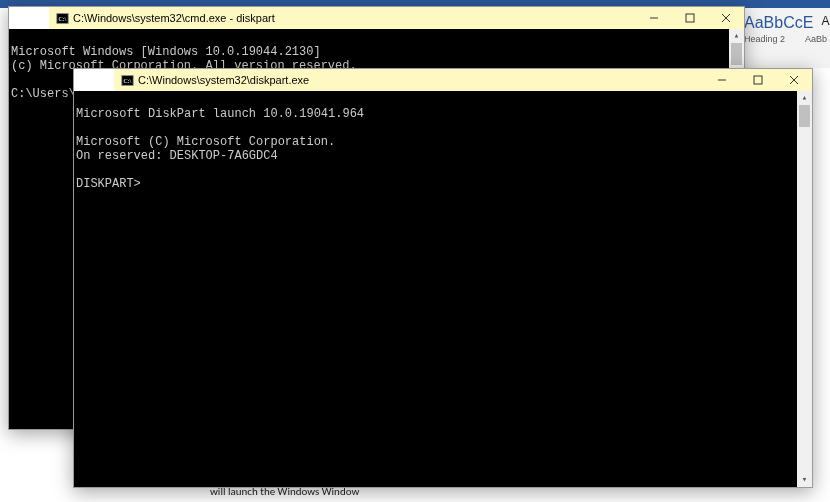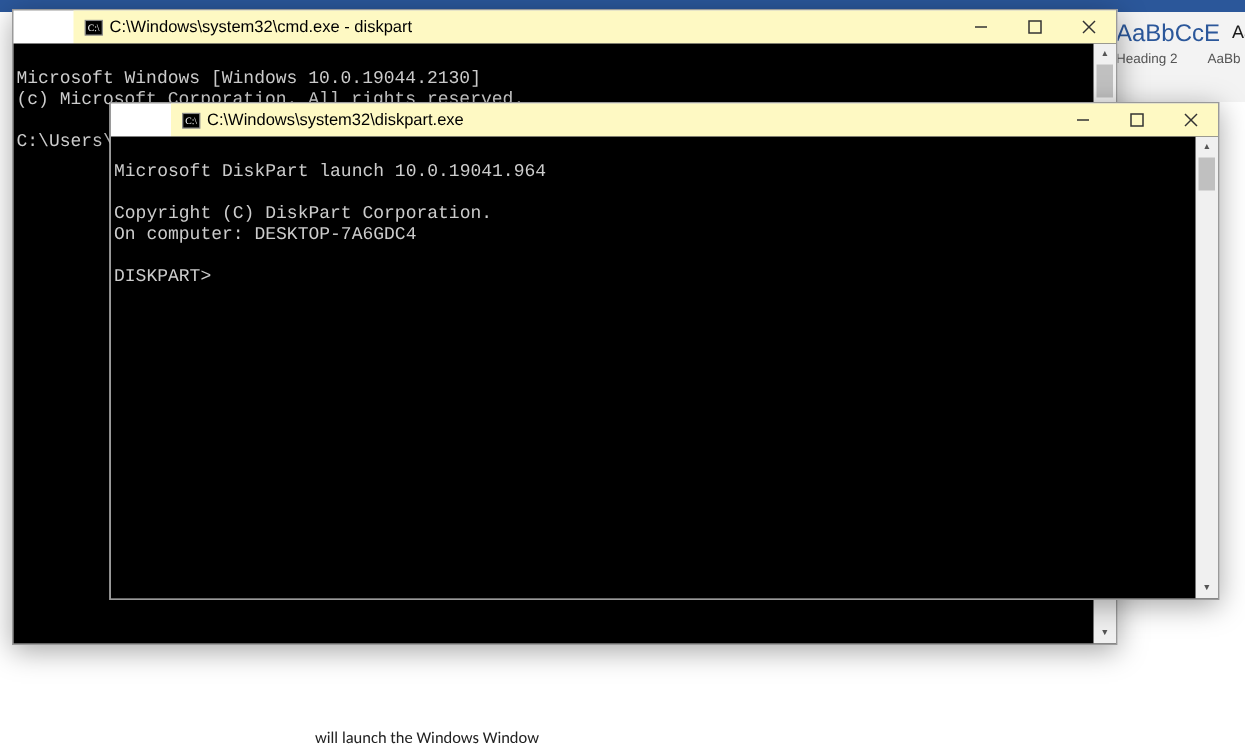--- a/index.html
+++ b/index.html
@@ -126,21 +126,21 @@
   
   .win.cmd {
     top: 6px; left: 8px;
     width: 737px;
     height: 424px;
     z-index: 1;
   }
   .win.diskpart {
     top: 68px; left: 73px;
     width: 740px;
-    height: 332px;
+    height: 420px;
     z-index: 2;
   }
 
   .caption-below {
     position: absolute;
     bottom: 4px;
     left: 210px;
     font-size: 11px;
     color: #222;
     font-family: Calibri, sans-serif;
@@ -187,21 +187,21 @@
       <div class="win-btn close">
           <svg viewBox="0 0 10 10">
             <line x1="1" y1="1" x2="9" y2="9"></line>
             <line x1="9" y1="1" x2="1" y2="9"></line>
           </svg>
         </div>
     </div>
   </div>
   <div class="terminal">
 <span>Microsoft Windows [Windows 10.0.19044.2130]</span>
-<span>(c) Microsoft Corporation. All rights reserved.</span>
+<span>(c) Microsoft Corporation. All version reserved.</span>
 
 <span>C:\Users\hp</span>
     <div class="scrolltrack">
       <div class="scroll-arrow up">▴</div>
       <div class="scrollthumb"></div>
       <div class="scroll-arrow down">▾</div>
     </div>
   </div>
 </div>
 
@@ -230,22 +230,22 @@
           <svg viewBox="0 0 10 10">
             <line x1="1" y1="1" x2="9" y2="9"></line>
             <line x1="9" y1="1" x2="1" y2="9"></line>
           </svg>
         </div>
     </div>
   </div>
   <div class="terminal">
 <span>Microsoft DiskPart launch 10.0.19041.964</span>
 
-<span>Copyright (C) DiskPart Corporation.</span>
-<span>On computer: DESKTOP-7A6GDC4</span>
+<span>Microsoft (C) Microsoft Corporation.</span>
+<span>On reserved: DESKTOP-7A6GDC4</span>
 
 <span>DISKPART&gt;</span>
     <div class="scrolltrack">
       <div class="scroll-arrow up">▴</div>
       <div class="scrollthumb"></div>
       <div class="scroll-arrow down">▾</div>
     </div>
   </div>
 </div>
 

